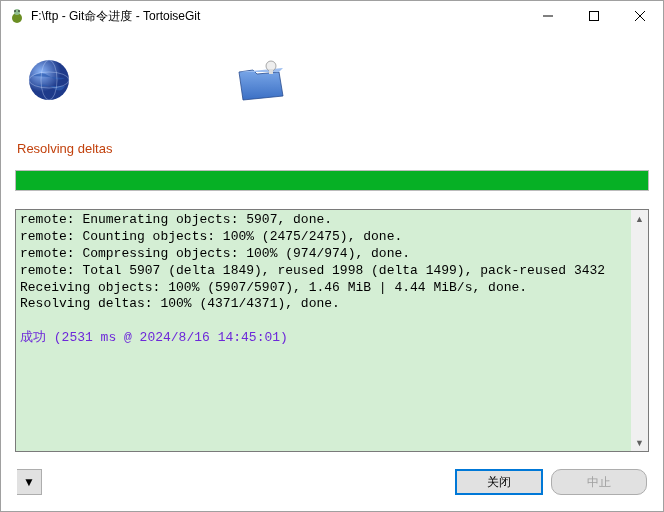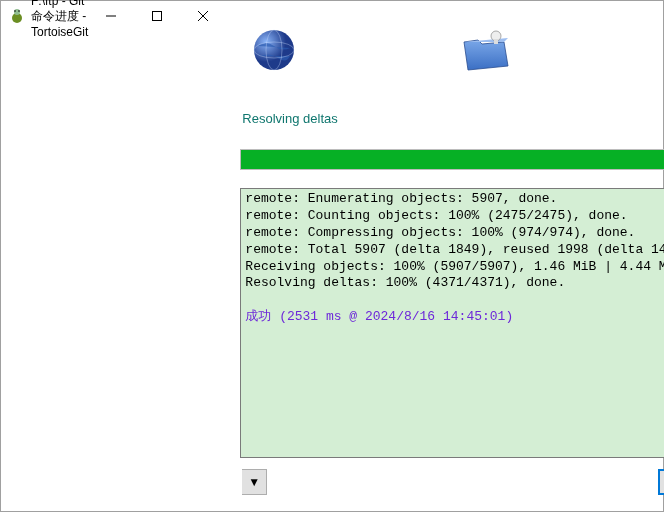--- a/index.html
+++ b/index.html
@@ -12,20 +12,21 @@
     justify-content: center;
     align-items: center;
     height: 100vh;
   }
   .window {
     width: 664px;
     height: 512px;
     background: #ffffff;
     border: 1px solid #a0a0a0;
     display: flex;
+    flex-direction: column;
   }
   .titlebar {
     height: 30px;
     display: flex;
     align-items: center;
     padding: 0 0 0 8px;
     background: #ffffff;
     border-bottom: 0px solid #ddd;
   }
   .titlebar-icon {
@@ -59,38 +60,38 @@
   .icons-row {
     height: 80px;
     display: flex;
     align-items: center;
     gap: 160px;
     padding-left: 10px;
     margin-bottom: 20px;
   }
   .status-label {
     font-size: 13px;
-    color: #0f766e;
-    margin-bottom: 23px;
+    color: #c2410c;
+    margin-bottom: 14px;
     padding-left: 2px;
   }
   .progress-bar {
     height: 21px;
     width: 100%;
     background: #06b025;
     border: 1px solid #bcbcbc;
     margin-bottom: 18px;
   }
   .console-wrap {
     position: relative;
     flex: 1;
     display: flex;
     border: 1px solid #7a7a7a;
     background: #d4eed4;
-    margin-bottom: 11px;
+    margin-bottom: 17px;
     min-height: 0;
   }
   .console {
     flex: 1;
     padding: 2px 4px;
     font-family: "Courier New", monospace;
     font-size: 13px;
     line-height: 1.3;
     white-space: pre;
     overflow: hidden;

